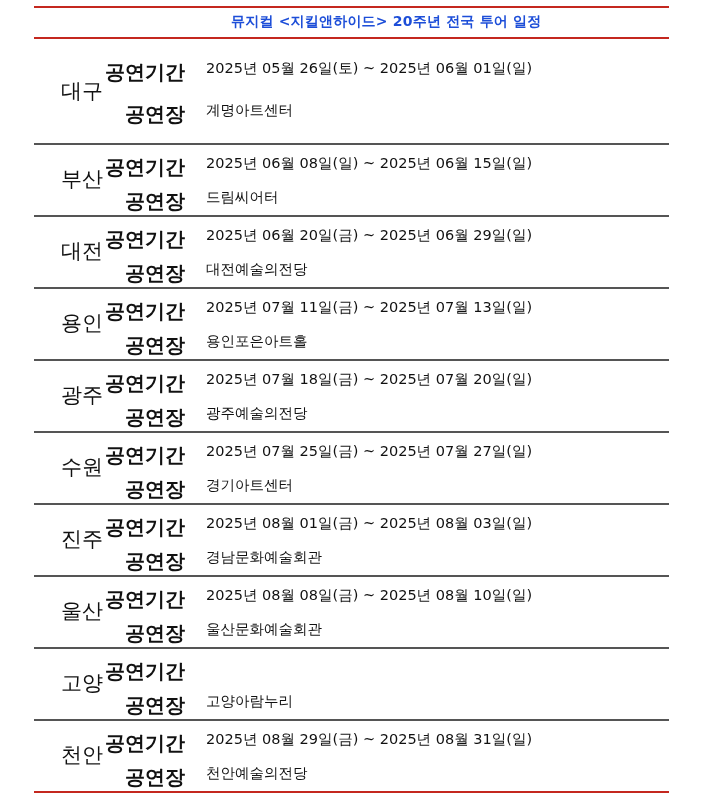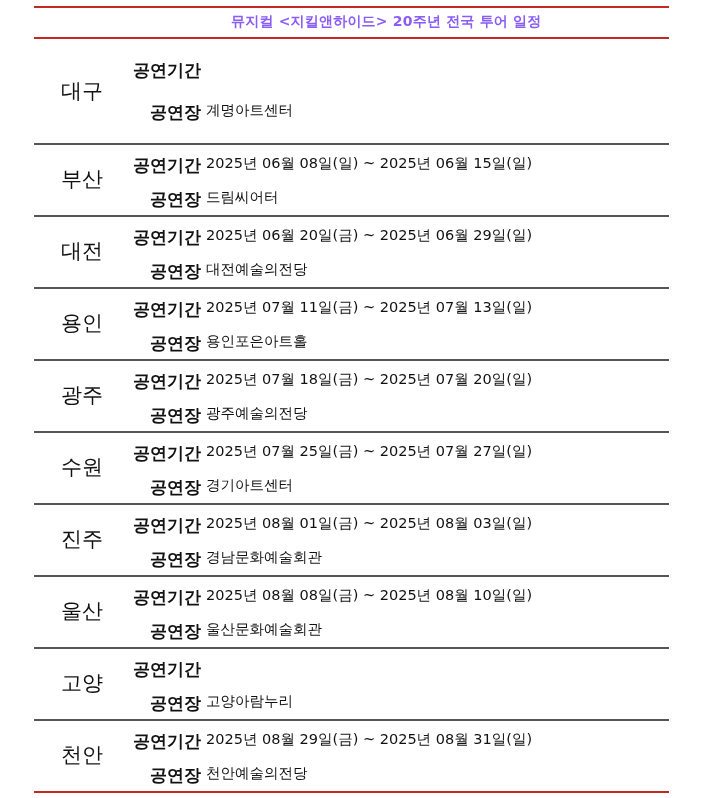--- a/index.html
+++ b/index.html
@@ -31,21 +31,21 @@
       position: relative;
     }
     .title {
       position: absolute;
       left: 197px;
       top: 5px;
       font-size: 14px;
       font-weight: bold;
       letter-spacing: 0.2px;
       white-space: nowrap;
-      color: #8b5cf6;
+      color: #1d4ed8;
     }
     .table {
       width: 100%;
     }
     .row {
       position: relative;
       height: 70px;
       border-bottom: 2px solid #555555;
     }
     .row.first {
@@ -57,25 +57,25 @@
     }
     .city {
       position: absolute;
       left: 27px;
       font-size: 21px;
       font-weight: normal;
       white-space: nowrap;
     }
     .label {
       position: absolute;
-      font-size: 17px;
+      font-size: 20px;
       font-weight: bold;
       white-space: nowrap;
       text-align: right;
-      right: 468px;
+      right: 484px;
     }
     .value {
       position: absolute;
       left: 172px;
       font-size: 14.5px;
       white-space: nowrap;
       color: #111;
     }
     .row .l1, .row .v1 { top: 9px; }
     .row .l2, .row .v2 { top: 43px; }
@@ -92,20 +92,21 @@
   <div class="title-bar">
     <div class="title">뮤지컬 &lt;지킬앤하이드&gt; 20주년 전국 투어 일정</div>
   </div>
   <div class="rule-red"></div>
 
   <div class="table">
 
     <div class="row first">
       <div class="city">대구</div>
       <div class="label l1">공연기간</div>
+      <div class="value v1">2025년 05월 26일(토) ~ 2025년 06월 01일(일)</div>
       <div class="label l2">공연장</div>
       <div class="value v2">계명아트센터</div>
     </div>
 
     <div class="row">
       <div class="city">부산</div>
       <div class="label l1">공연기간</div>
       <div class="value v1">2025년 06월 08일(일) ~ 2025년 06월 15일(일)</div>
       <div class="label l2">공연장</div>
       <div class="value v2">드림씨어터</div>

